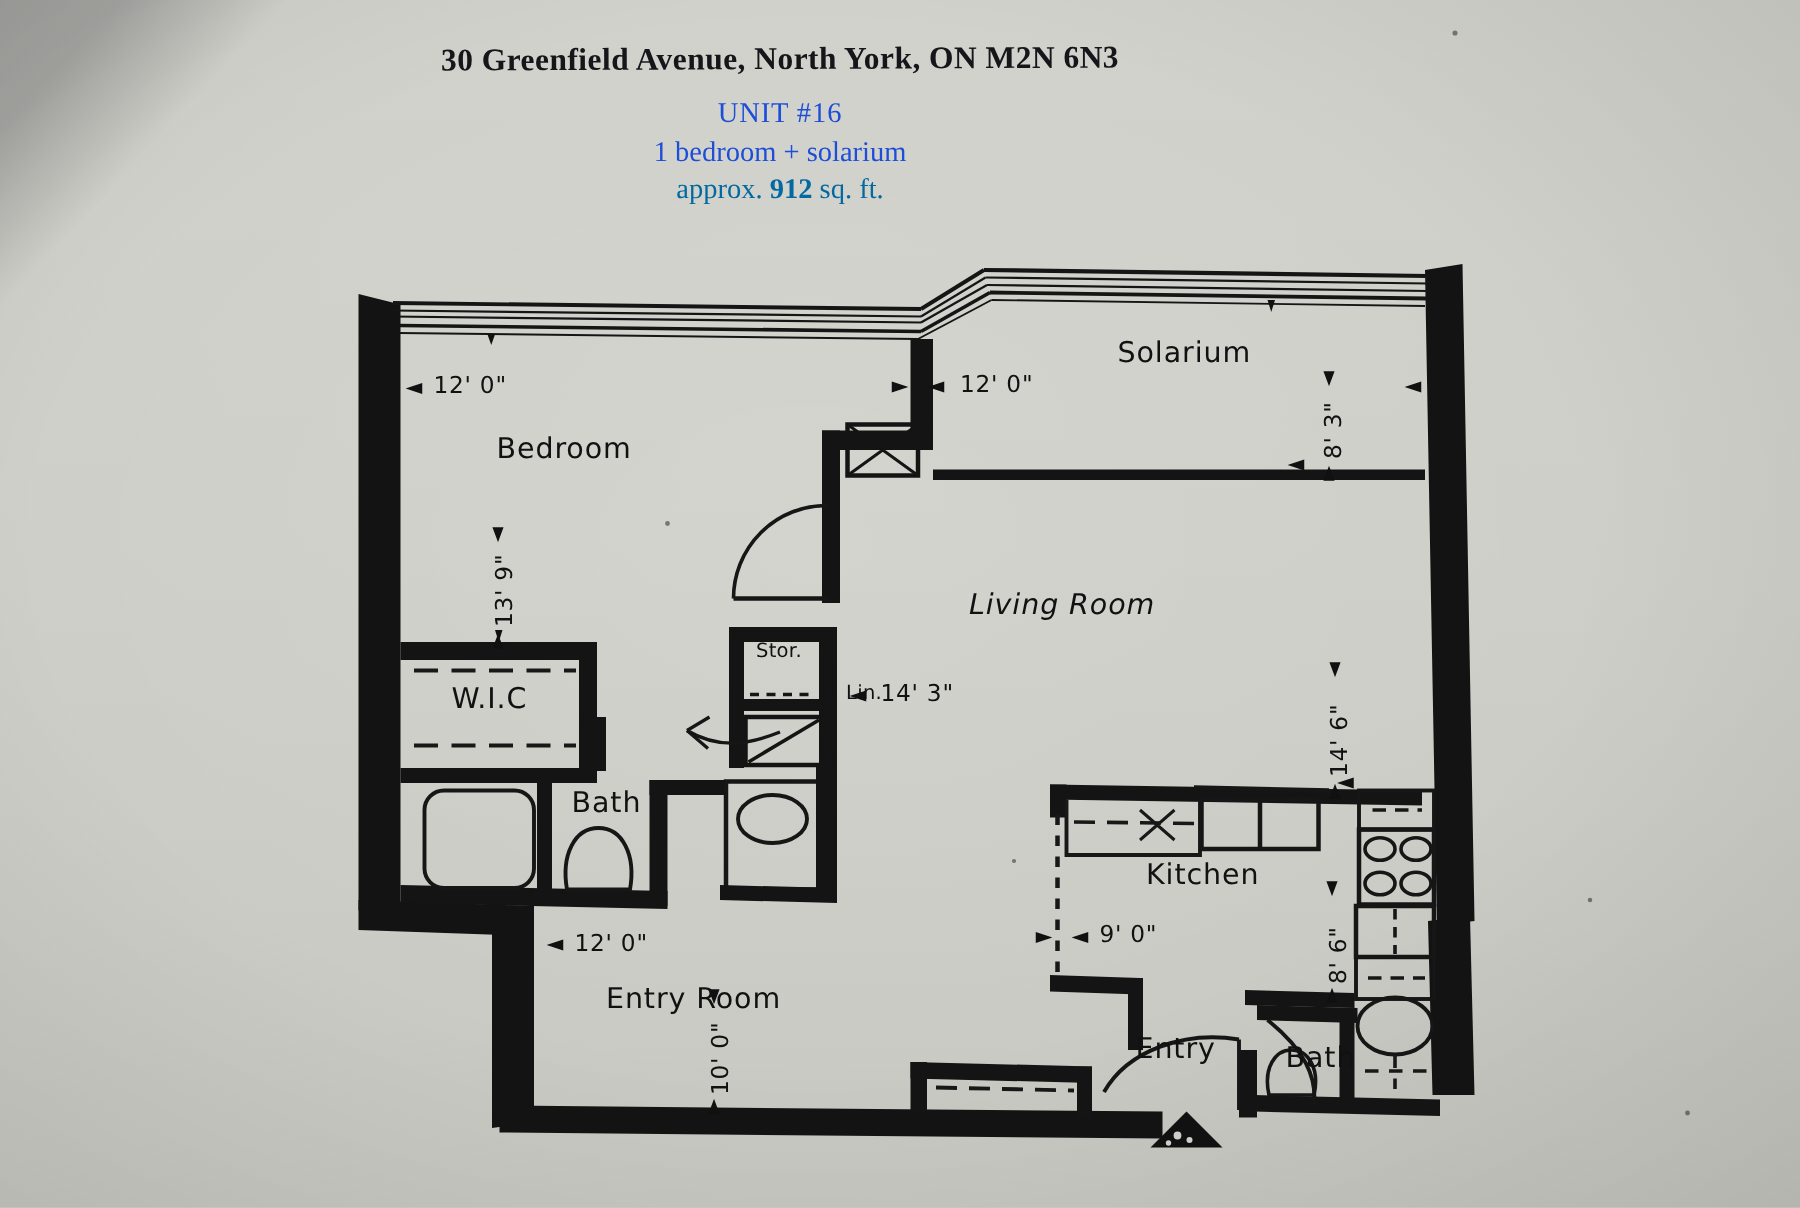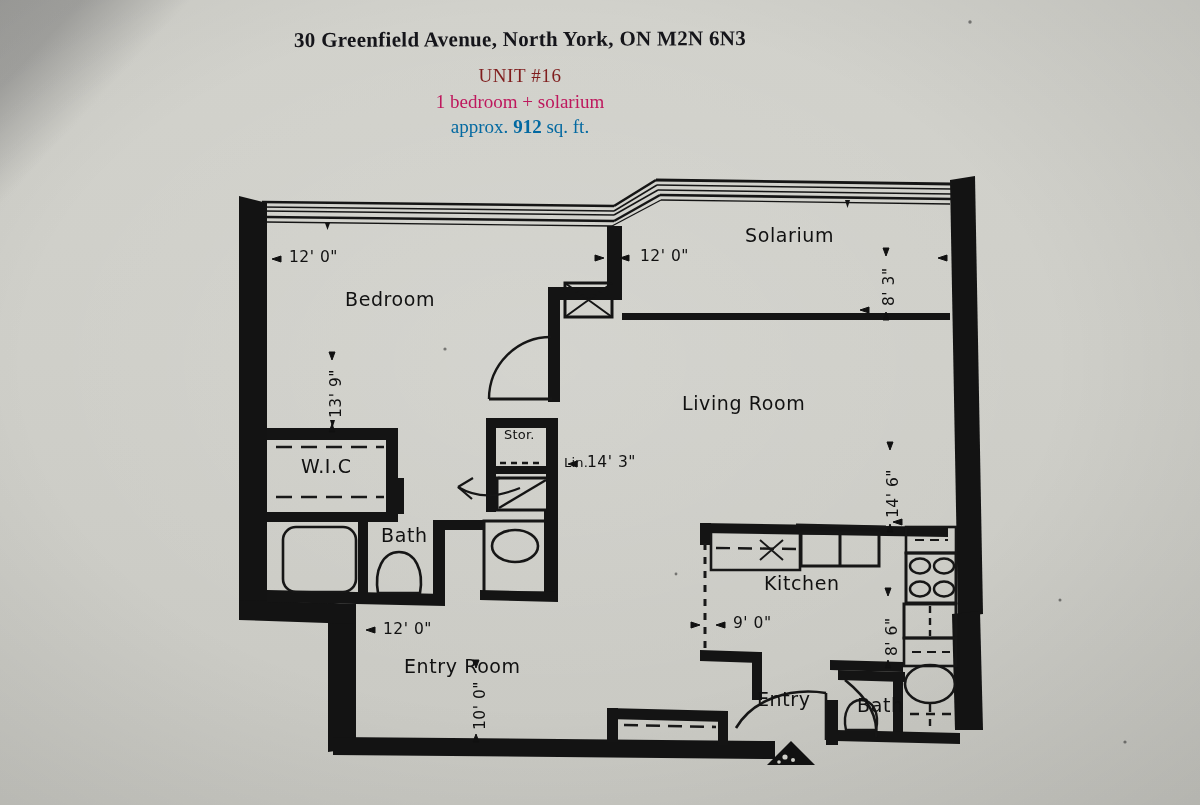--- a/index.html
+++ b/index.html
@@ -16,22 +16,22 @@
       linear-gradient(133deg, rgba(120,120,120,0.55) 0px, rgba(120,120,120,0.50) 60px, rgba(255,255,255,0.0) 140px),
       linear-gradient(180deg,#d2d2cc 0%,#cfcfc9 45%,#c9c9c3 100%);
   }
   #vig{position:absolute;inset:0;pointer-events:none;
     background:radial-gradient(ellipse at 45% 45%, rgba(255,255,255,0.10) 0%, rgba(0,0,0,0.0) 55%, rgba(0,0,0,0.10) 100%);}
 
   
   #header{position:absolute;top:0;left:0;width:1040px;text-align:center;z-index:6;}
   #addr{font-size:21px;font-weight:bold;letter-spacing:.3px;color:#15151a;margin-top:27px;
         transform:rotate(-0.25deg);}
-  #unit{font-size:19px;color:#7f1d1d;margin-top:13px;letter-spacing:.6px;}
-  #beds{font-size:19px;color:#be185d;margin-top:4px;}
+  #unit{font-size:19px;color:#1d4ed8;margin-top:13px;letter-spacing:.6px;}
+  #beds{font-size:19px;color:#1d4ed8;margin-top:4px;}
   #area{font-size:19px;color:#0369a1;margin-top:3px;}
   #area b,#beds b{font-weight:bold;}
 
   
   #plan{position:absolute;left:0;top:0;width:1200px;height:805px;z-index:4;}
   .lbl{position:absolute;z-index:5;color:#111;white-space:nowrap;
        font-family:"DejaVu Sans",sans-serif;}
   .room{font-size:19px;letter-spacing:.6px;}
   .small{font-size:13px;letter-spacing:.2px;}
   .dim{font-size:15.5px;letter-spacing:.5px;font-weight:500;}
@@ -310,23 +310,23 @@
 
   <g fill="#2a2a2a" opacity="0.55">
     <circle cx="445" cy="349" r="1.6"></circle>
     <circle cx="676" cy="574" r="1.4"></circle>
     <circle cx="1060" cy="600" r="1.5"></circle>
     <circle cx="1125" cy="742" r="1.6"></circle>
     <circle cx="970" cy="22" r="1.7"></circle>
   </g>
 </svg>
 
-<div class="lbl room" style="left:345px;top:288px;">Bedroom</div>
+<div class="lbl room" style="left:331px;top:288px;">Bedroom</div>
 <div class="lbl room" style="left:745px;top:224px;">Solarium</div>
-<div class="lbl room" style="left:682px;top:392px;">Living Room</div>
+<div class="lbl room" style="left:646px;top:392px;font-style:italic;">Living Room</div>
 <div class="lbl room" style="left:764px;top:572px;">Kitchen</div>
 <div class="lbl room" style="left:404px;top:655px;">Entry Room</div>
 <div class="lbl room" style="left:301px;top:455px;">W.I.C</div>
 <div class="lbl room" style="left:381px;top:524px;">Bath</div>
 <div class="lbl room" style="left:857px;top:694px;">Bath</div>
 <div class="lbl room" style="left:757px;top:688px;text-align:center;">Entry</div>
 <div class="lbl small" style="left:504px;top:427px;">Stor.</div>
 <div class="lbl small" style="left:528px;top:455px;margin-left:36px;">Lin.</div>
 
 <div class="lbl dim" style="left:289px;top:248px;">12' 0"</div>

